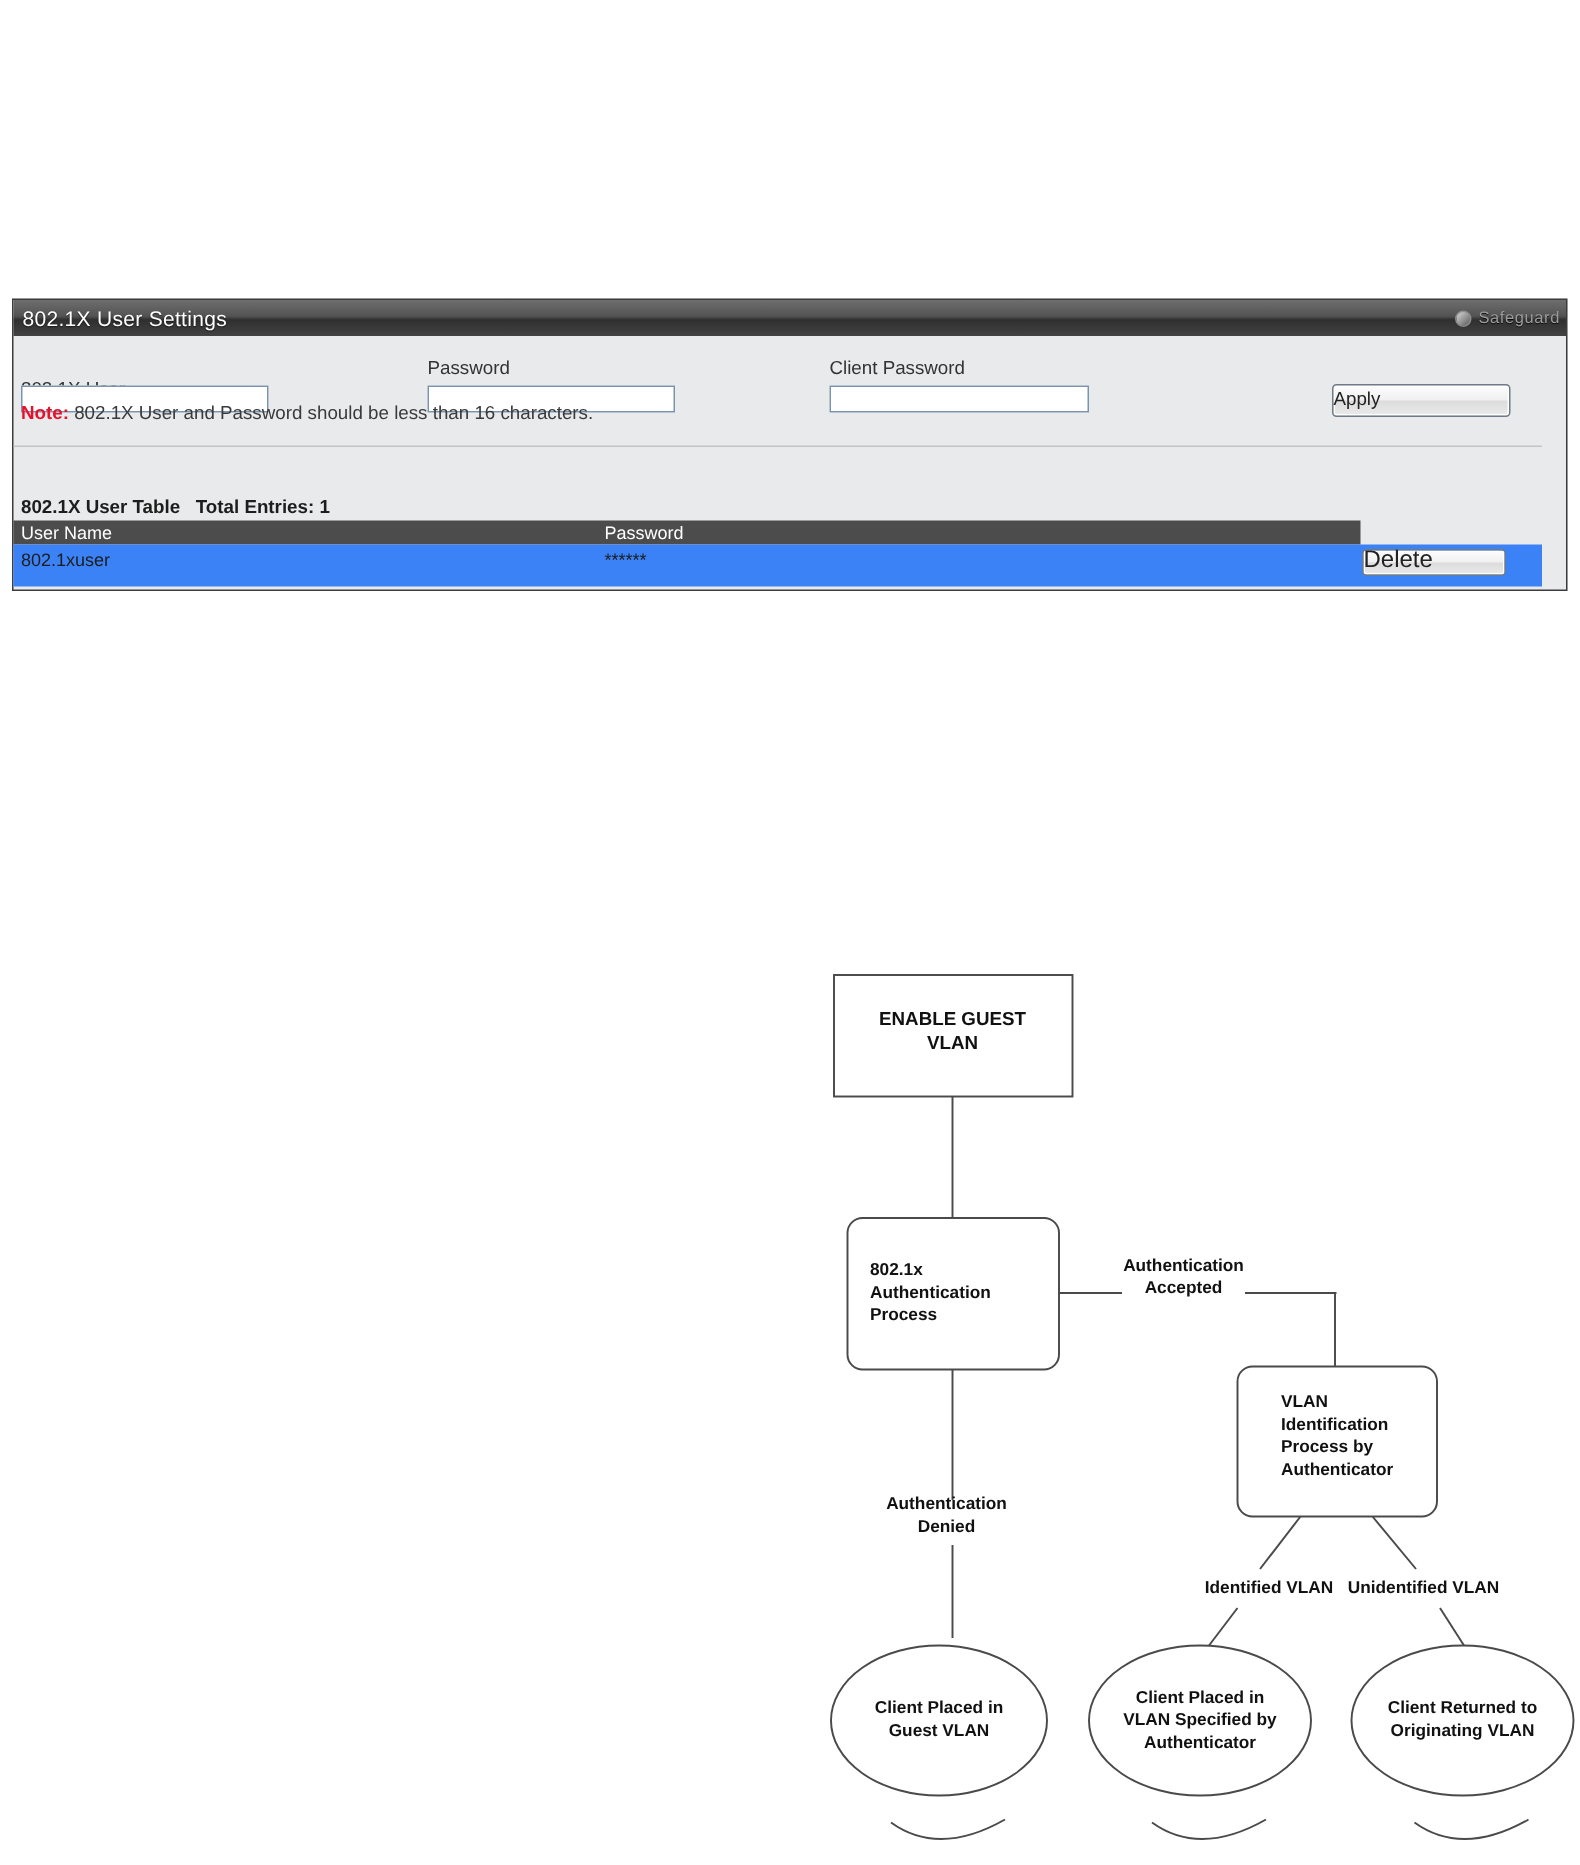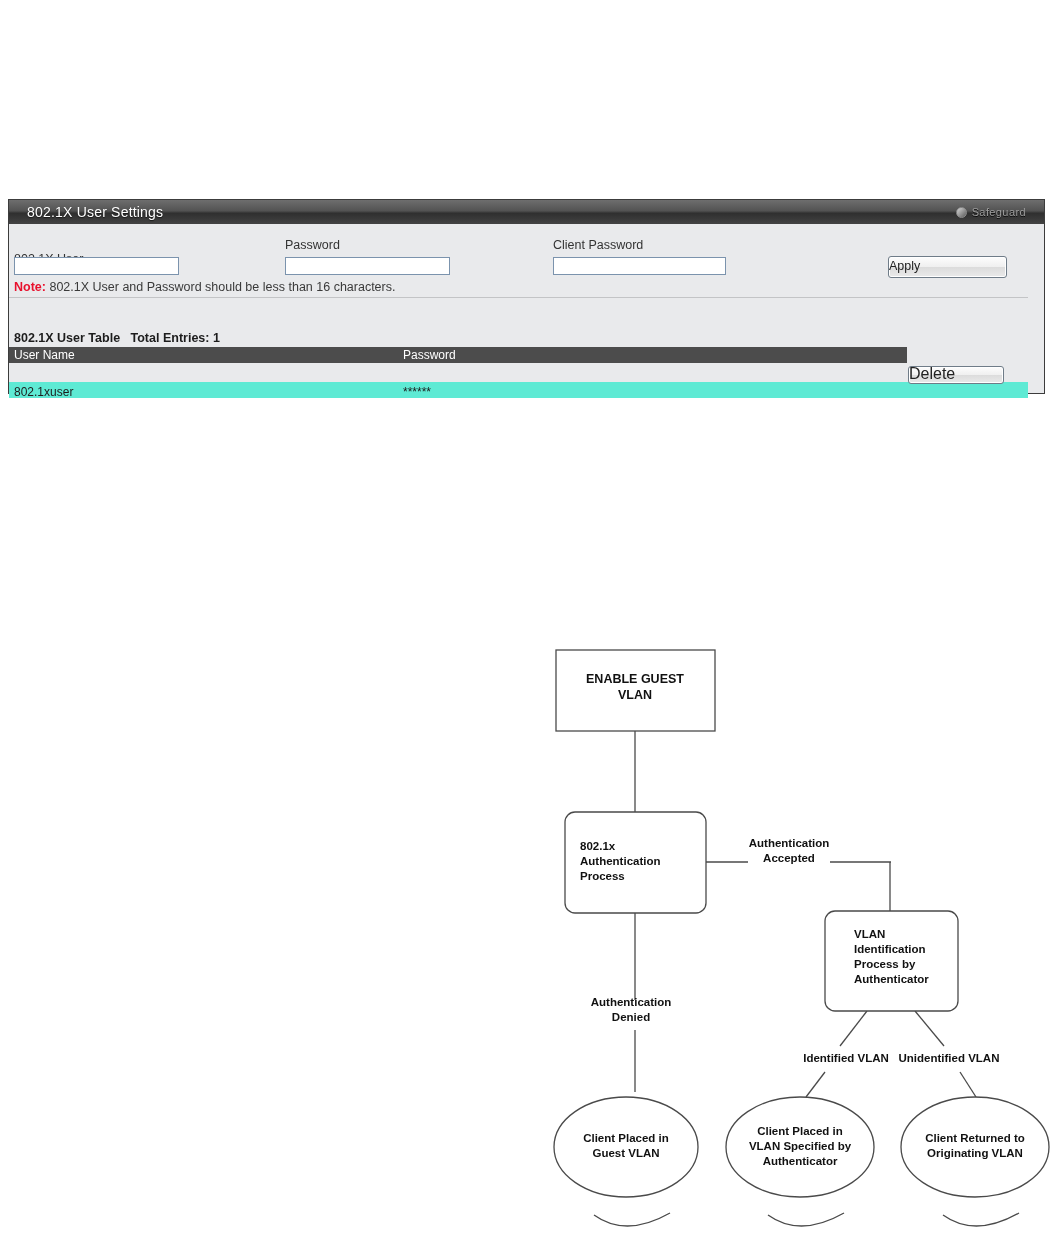--- a/index.html
+++ b/index.html
@@ -32,29 +32,29 @@
     width: 100%;
     height: 24px;
     background: linear-gradient(to bottom, #6e6e6e 0%, #535353 45%, #2f2f2f 55%, #434343 100%);
     display: flex;
     align-items: center;
     justify-content: space-between;
   }
   #panel-title {
     color: #ffffff;
     font-size: 14px;
-    padding-left: 18px;
+    padding-left: 6px;
     letter-spacing: 0.2px;
     text-shadow: 0 1px 1px rgba(0,0,0,.6);
   }
   #safeguard-wrap {
     display: flex;
     align-items: center;
     gap: 5px;
-    padding-right: 18px;
+    padding-right: 4px;
   }
   #safeguard-icon {
     width: 11px;
     height: 11px;
     border-radius: 50%;
     background: linear-gradient(135deg,#d8d8d8 0%, #9a9a9a 50%, #5a5a5a 100%);
     border: 1px solid #8d8d8d;
     box-sizing: border-box;
   }
   #safeguard-label {
@@ -95,21 +95,21 @@
   #apply-button {
     left: 888px;
     top: 256px;
     width: 117px;
     height: 20px;
     line-height: 18px;
   }
   #note-line {
     position: absolute;
     left: 14px;
-    top: 280px;
+    top: 268px;
     font-size: 12.5px;
     color: #3a3a3a;
   }
   #note-prefix {
     color: #e8112d;
     font-weight: bold;
   }
   #divider {
     position: absolute;
     left: 9px;
@@ -132,24 +132,24 @@
     position: absolute;
     left: 9px;
     top: 347px;
     width: 898px;
     height: 16px;
     background: #4c4c4c;
   }
   #table-row {
     position: absolute;
     left: 9px;
-    top: 382px;
+    top: 363px;
     width: 1019px;
-    height: 16px;
-    background: #5eead4;
+    height: 28px;
+    background: #3b82f6;
   }
   .th {
     position: absolute;
     top: 1px;
     font-size: 12px;
     color: #ffffff;
   }
   .td {
     position: absolute;
     top: 3px;

